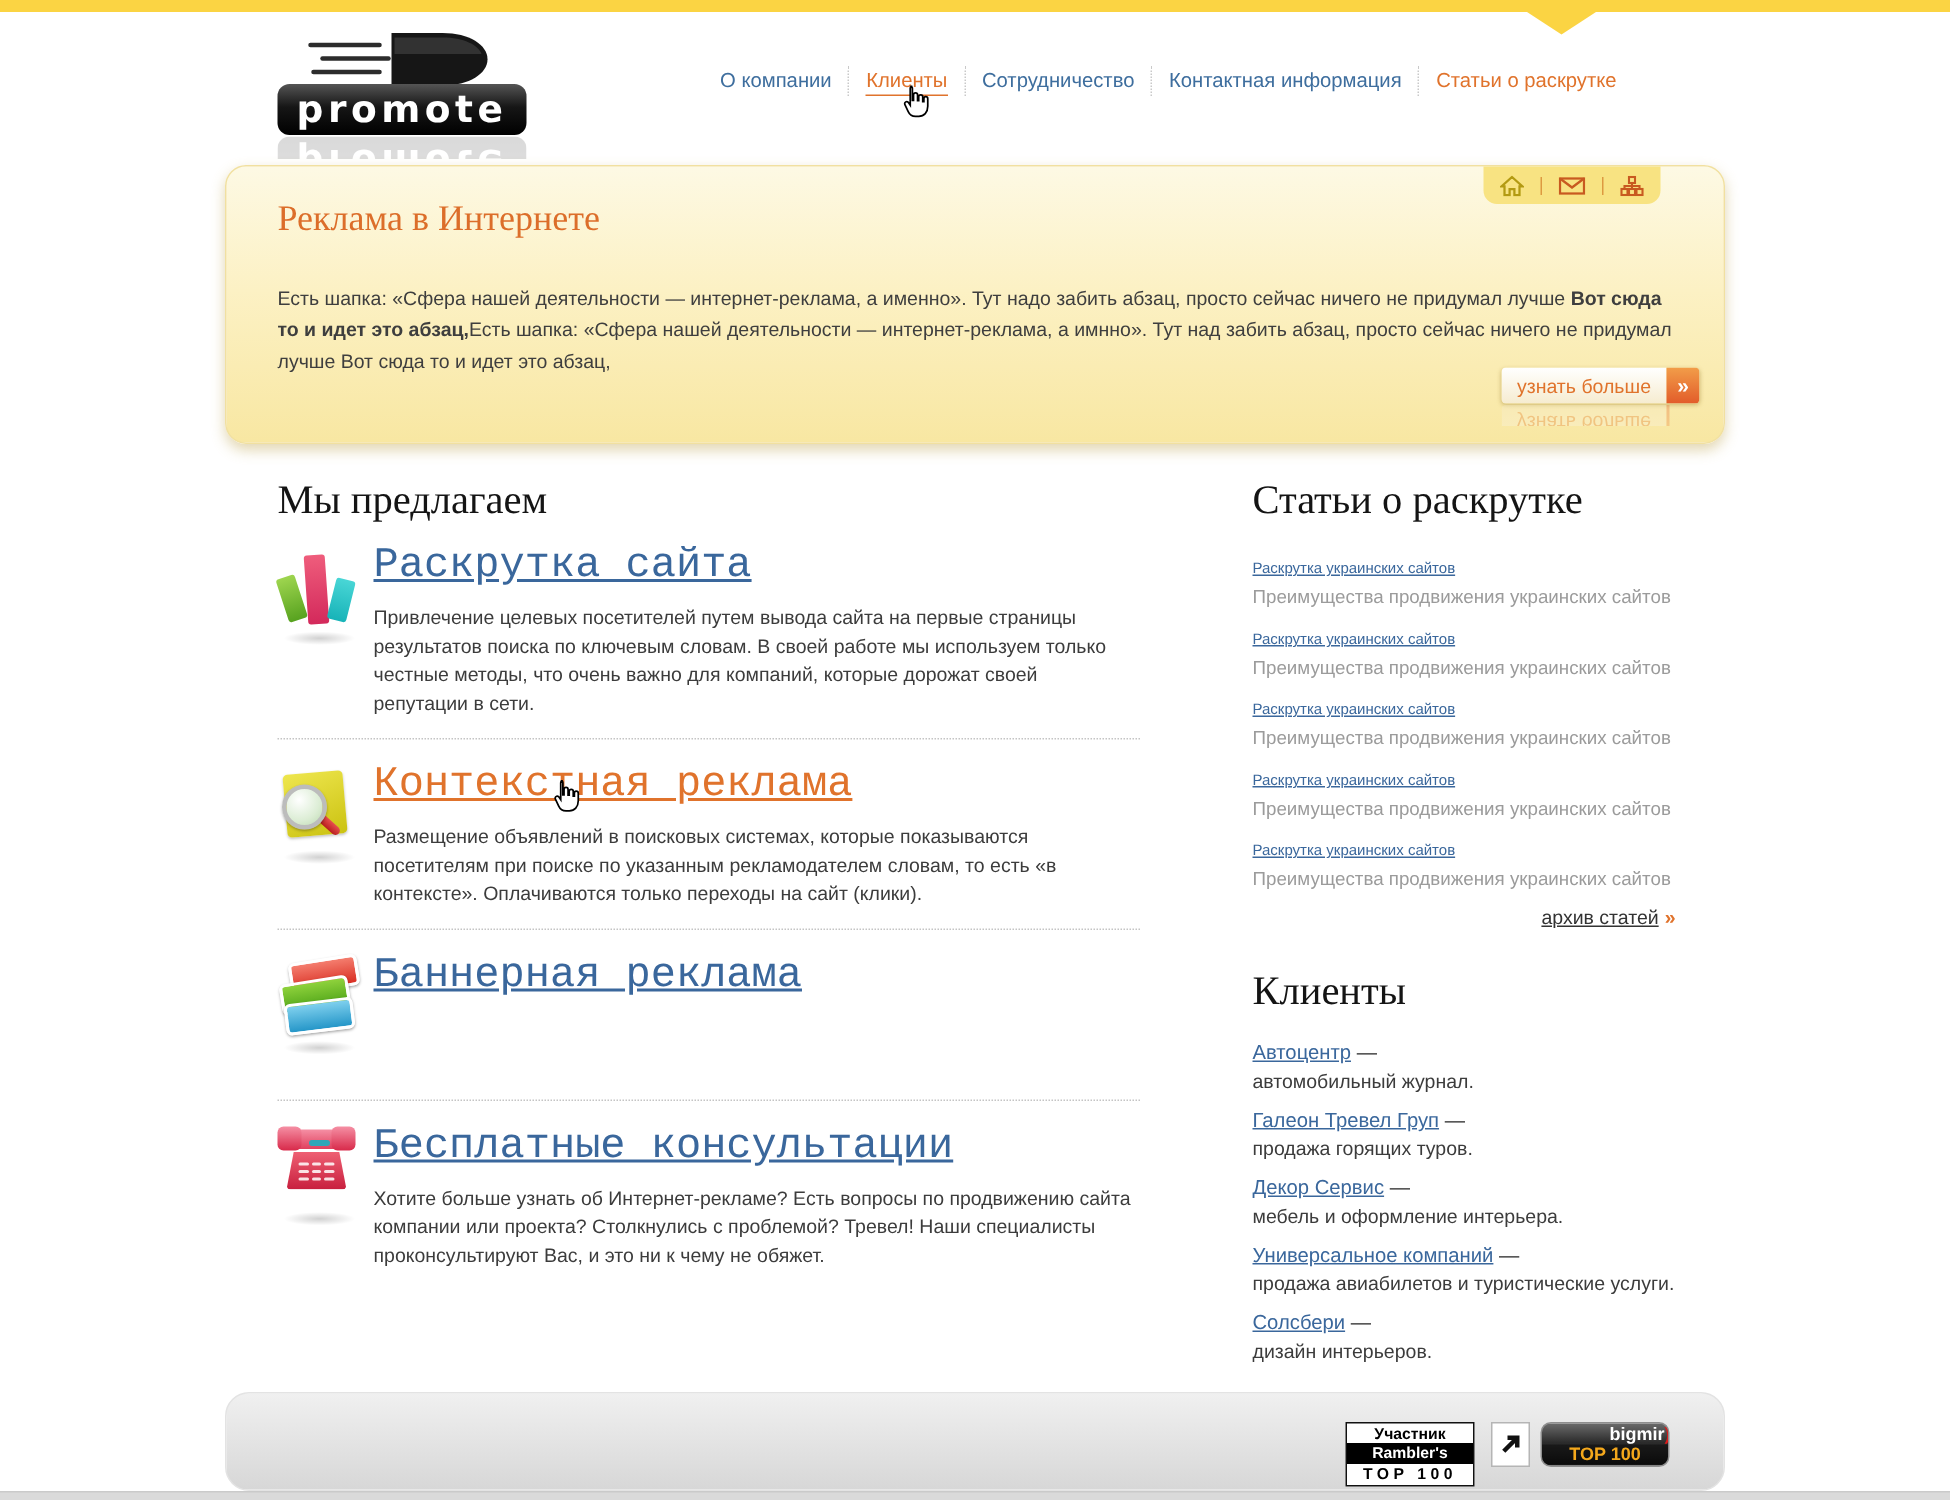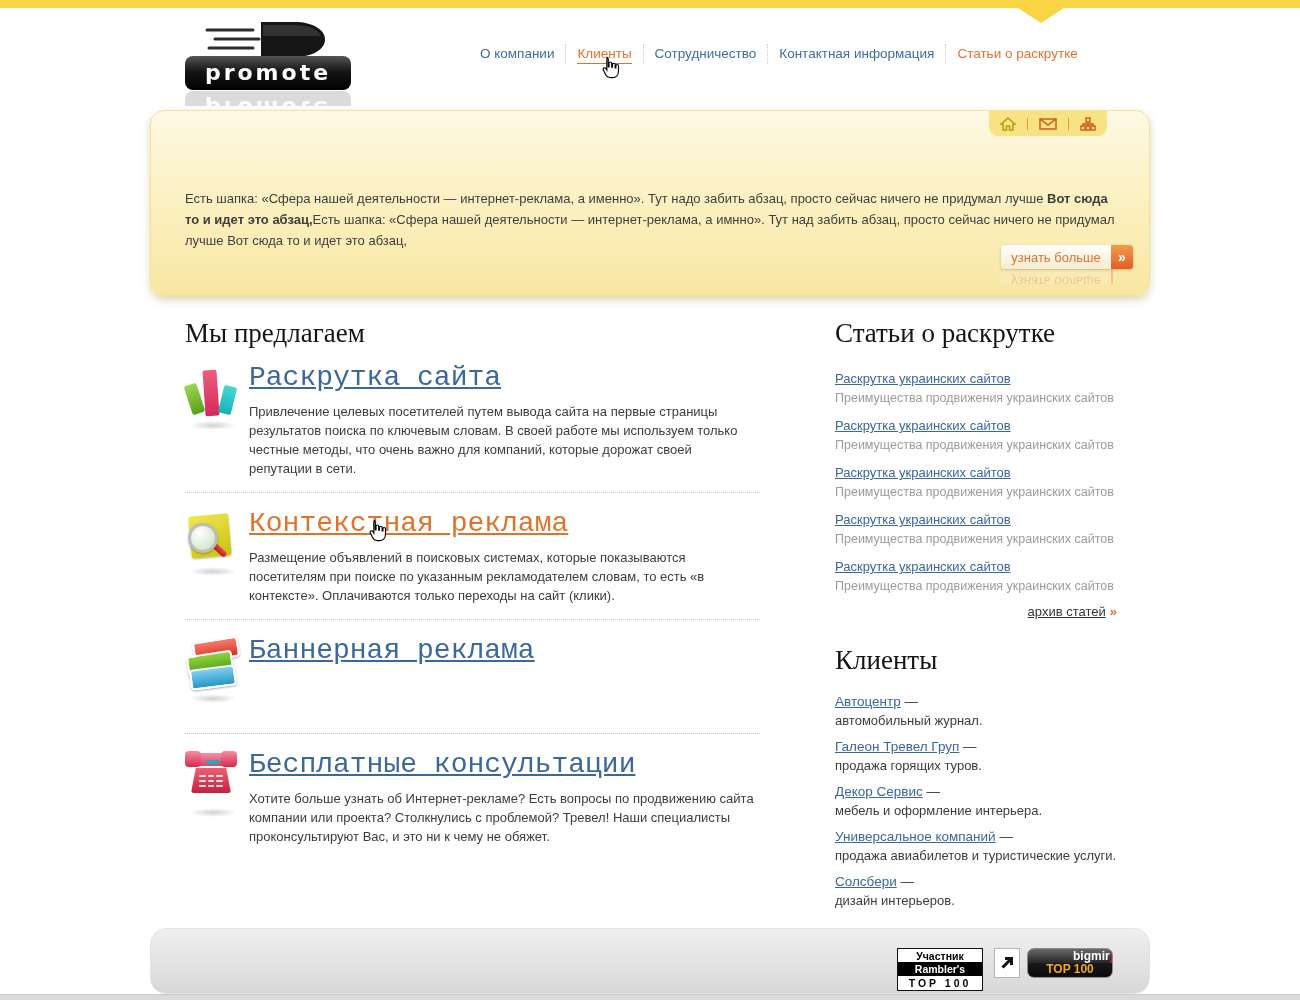--- a/index.html
+++ b/index.html
@@ -9,21 +9,21 @@
   
   .top-bar{position:absolute;left:0;top:0;width:1300px;height:8px;background:#fbd443;}
   .top-triangle{position:absolute;left:1018px;top:8px;width:0;height:0;
         border-left:23px solid transparent;border-right:23px solid transparent;border-top:15px solid #fbd443;}
 
   
   .logo{position:absolute;left:185px;top:14px;width:172px;height:92px;cursor:pointer;}
   .logo-bullet{position:absolute;left:18px;top:4px;}
   .logo-box{position:absolute;left:0;top:42px;width:166px;height:34px;border-radius:8px;
         background:linear-gradient(180deg,#555 0%,#161616 45%,#000 100%);
-        color:#fff;font-family:"DejaVu Sans",sans-serif;font-weight:bold;font-size:22px;
+        color:#fff;font-family:"DejaVu Sans",sans-serif;font-weight:bold;font-size:25px;
         letter-spacing:3px;text-align:center;line-height:33px;}
   .logo-ref-wrap{position:absolute;left:0;top:77px;width:166px;height:15px;overflow:hidden;opacity:.14;}
   .logo-box.as-ref{position:static;transform:scaleY(-1);}
 
   
   .nav{position:absolute;left:480px;top:44px;display:flex;}
   .nav-item{position:relative;padding:0 11px;font-size:13.5px;line-height:20px;color:#3e6e9e;
         border-left:1px dotted #c9c9c9;cursor:pointer;white-space:nowrap;}
   .nav-item:first-child{border-left:none;padding-left:0;}
   .nav-item.active{color:#e0732c;}
@@ -99,21 +99,21 @@
   .phone-body{position:absolute;left:6px;top:17px;width:40px;height:25px;border-radius:3px;
         background:linear-gradient(180deg,#ee6073,#c81f3e);clip-path:polygon(12% 0,88% 0,100% 100%,0 100%);}
   .keypad{position:absolute;left:8px;top:7px;width:24px;height:13px;display:grid;
         grid-template-columns:repeat(3,1fr);gap:2px;}
   .keypad span{height:2px;background:rgba(255,255,255,.85);border-radius:1px;}
 
   
   .sidebar{position:absolute;left:835px;top:318px;width:282px;}
   .articles-heading{margin-bottom:20px;}
   .article{margin-bottom:11px;}
-  .article-link{font-size:13px;color:#3a679c;text-decoration:underline;cursor:pointer;}
+  .article-link{font-size:10px;color:#3a679c;text-decoration:underline;cursor:pointer;}
   .article-sub{margin-top:4px;font-size:12.5px;color:#9b9b9b;}
   .archive{text-align:right;margin-top:9px;font-size:13px;}
   .archive-link{color:#333;text-decoration:underline;cursor:pointer;}
   .archive-arrow{color:#e0732c;font-weight:bold;margin-left:4px;}
   .clients-heading{margin:26px 0 18px;}
   .client{margin-bottom:11px;font-size:13.5px;}
   .client-link{color:#3a679c;text-decoration:underline;cursor:pointer;}
   .client-dash{color:#333;}
   .client-desc{margin-top:4px;font-size:13px;color:#3c3c3c;}
 
@@ -202,20 +202,21 @@
             <g fill="none" stroke="#c85a20" stroke-width="1.4">
               <rect x="6" y="1" width="4" height="4"></rect>
               <rect x="1" y="9" width="4" height="4"></rect>
               <rect x="6" y="9" width="4" height="4"></rect>
               <rect x="11" y="9" width="4" height="4"></rect>
               <path d="M8 5 V7 M3 9 V7 H13 V9 M8 7 V9"></path>
             </g>
           </svg>
       </span>
     </div>
+    <h1 class="hero-title">Реклама в Интернете</h1>
     <p class="hero-text"><span>Есть шапка: «Сфера нашей деятельности — интернет-реклама, а именно». Тут надо забить абзац, просто сейчас ничего не придумал лучше </span><b>Вот сюда то и идет это абзац,</b><span>Есть шапка: «Сфера нашей деятельности — интернет-реклама, а имнно». Тут над забить абзац, просто сейчас ничего не придумал лучше Вот сюда то и идет это абзац,</span></p>
     <div class="learn-more">
       <span class="learn-more-main">узнать больше</span>
       <span class="learn-more-arrowbox">»</span>
     </div>
     <div class="learn-more-ref">
       <div class="learn-more as-ref">
         <span class="learn-more-main">узнать больше</span>
         <span class="learn-more-arrowbox">»</span>
       </div>

